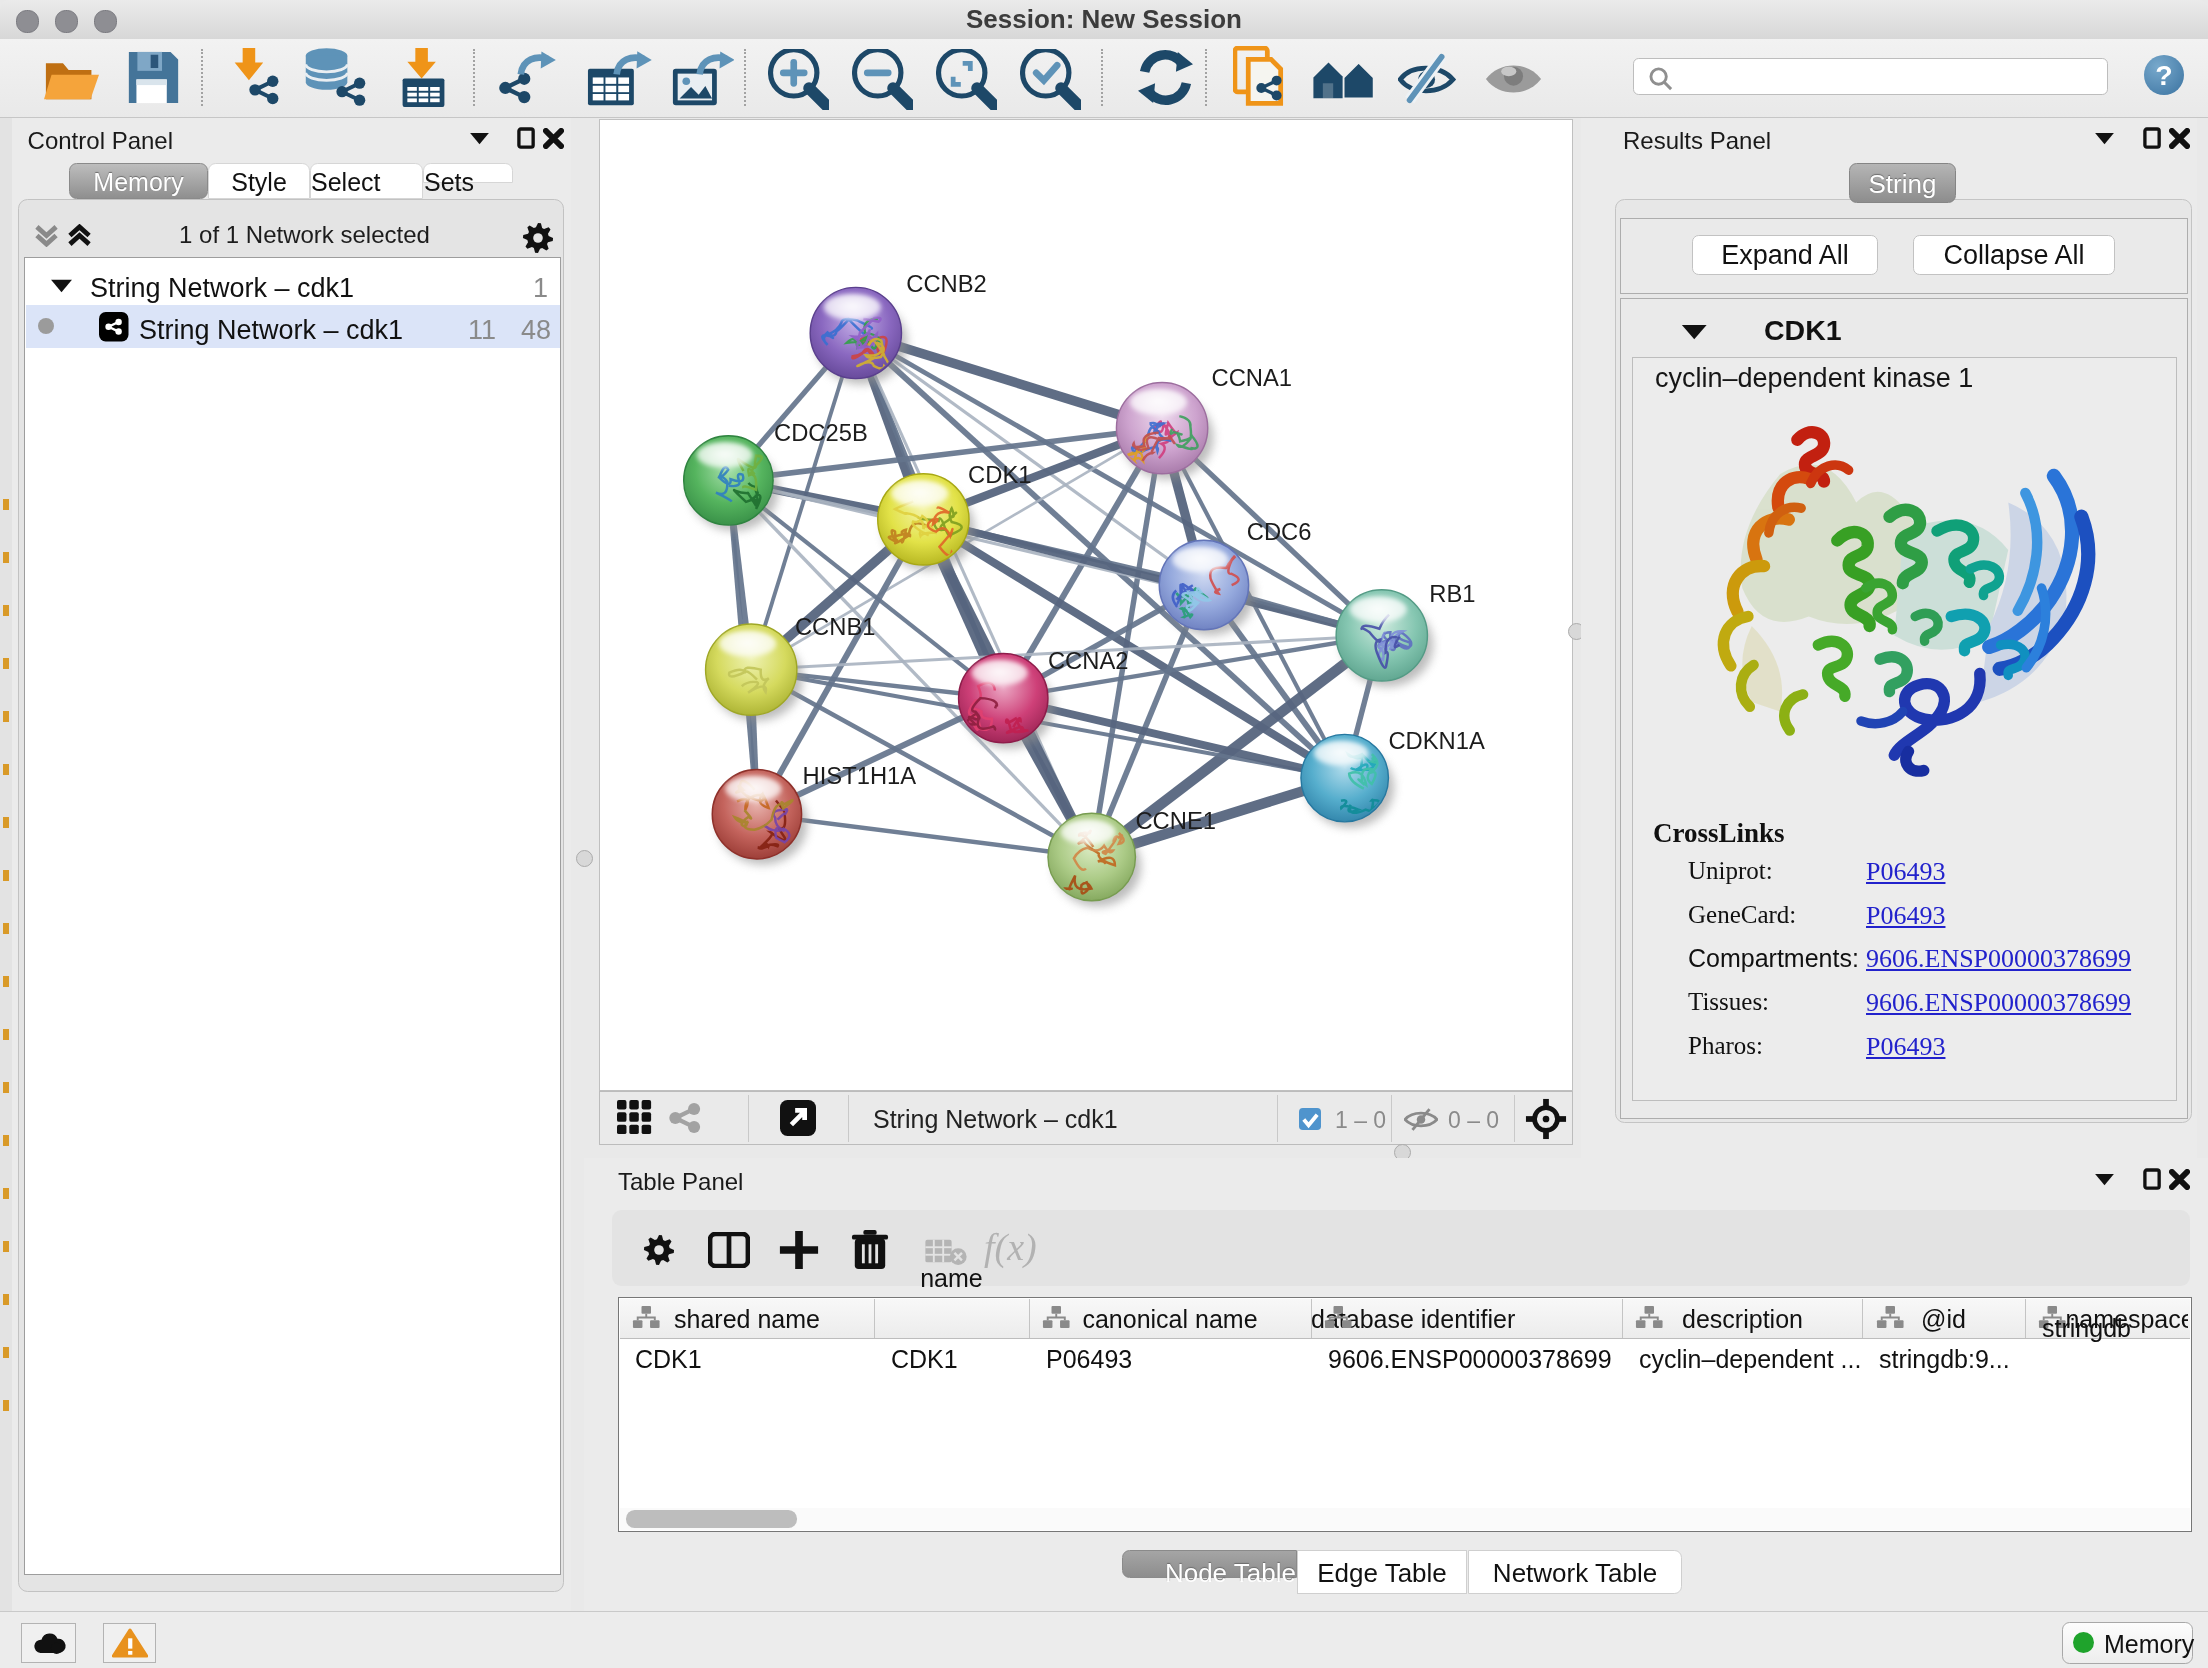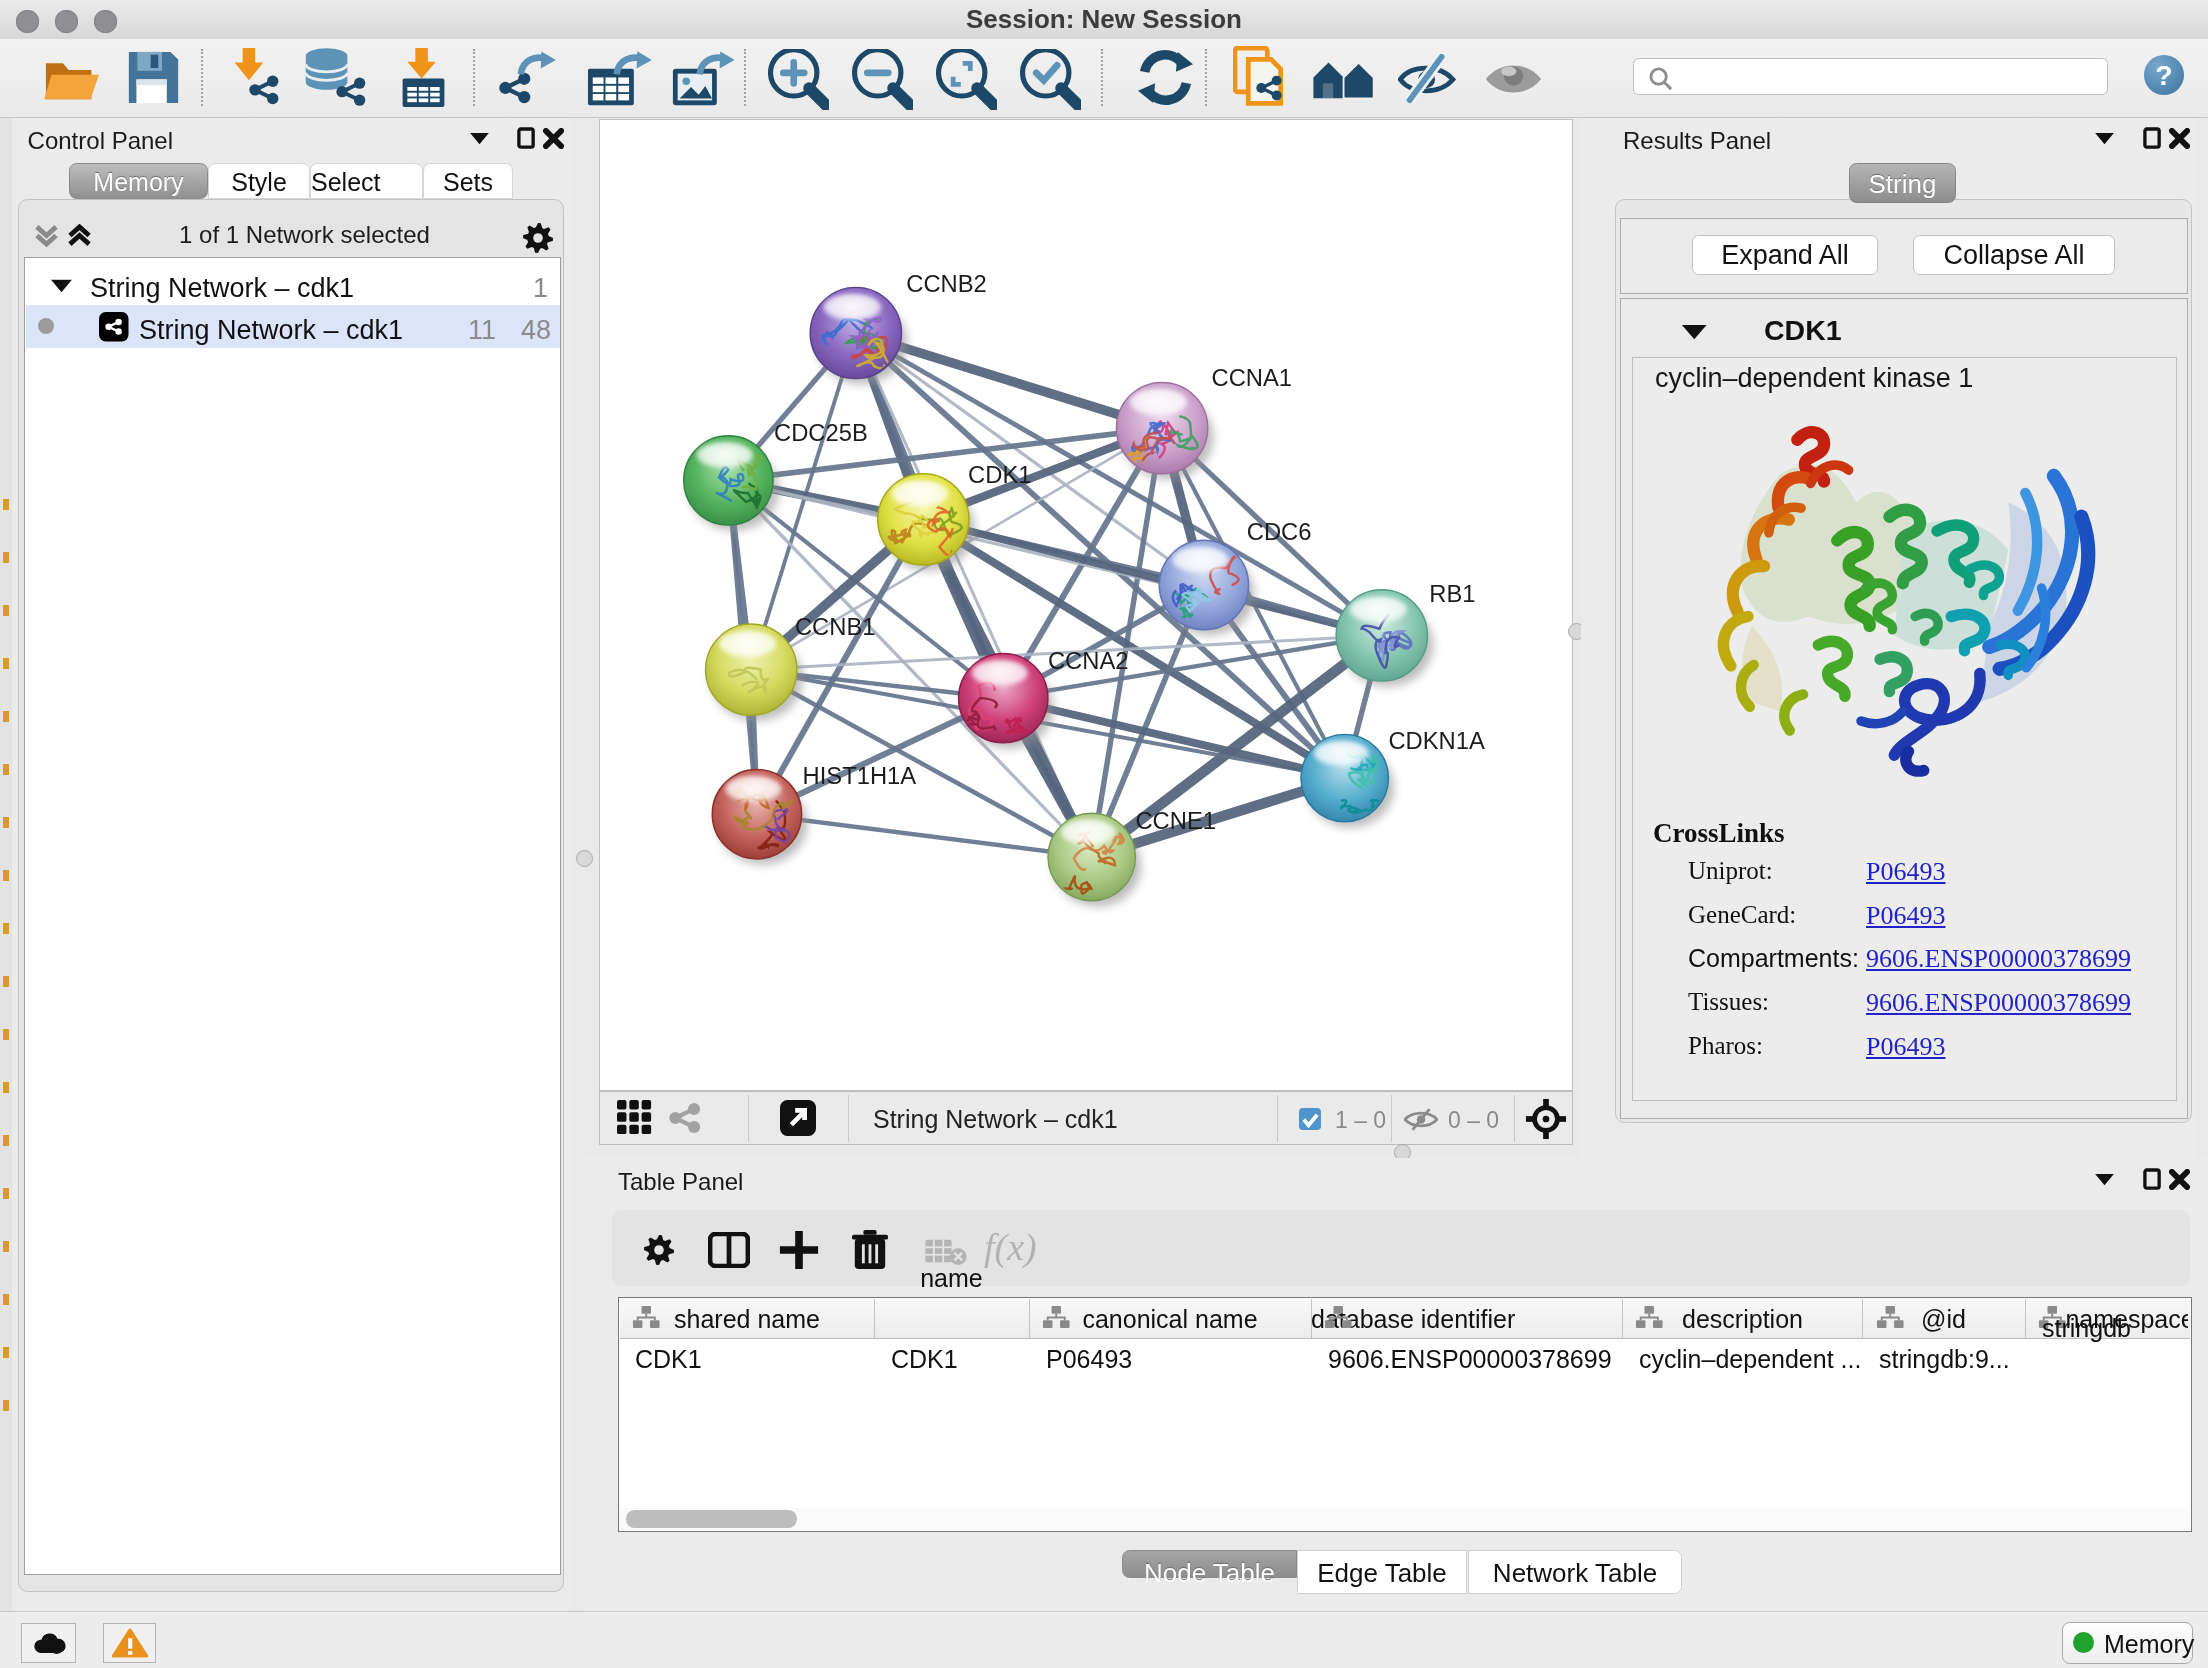--- a/index.html
+++ b/index.html
@@ -180,21 +180,21 @@
 <svg style="position:absolute;left:517px;top:127px" width="19" height="23" viewBox="0 0 20 24">
     <rect x="2" y="2" width="15" height="19" rx="2" fill="none" stroke="#111" stroke-width="3.5"></rect>
   </svg>
 <svg style="position:absolute;left:543px;top:128px" width="21" height="21" viewBox="0 0 22 22">
     <path d="M3 3 L19 19 M19 3 L3 19" stroke="#111" stroke-width="6" stroke-linecap="round"></path>
   </svg>
 <div style="position:absolute;left:18px;top:199px;width:544px;height:1391px;background:#e4e4e4;border:1.9px solid #c2c2c2;border-radius:9.5px"></div>
 <div style="position:absolute;left:69px;top:163px;width:139px;height:36px;background:linear-gradient(#bdbdbd,#8f8f8f);color:#fff;text-shadow:0 -1px 1px #6c6c6c;border:1px solid #8a8a8a;border-radius:7.6px;font-size:25px;text-align:center;line-height:36px;box-sizing:border-box">Memory</div>
 <div style="position:absolute;left:208px;top:163px;width:102px;height:36px;background:#fff;color:#111;border:1px solid #d6d6d6;border-radius:7.6px 7.6px 0 0;font-size:25px;text-align:center;line-height:36px;box-sizing:border-box">Style</div>
 <div style="position:absolute;left:310px;top:163px;width:113px;height:36px;background:#fff;color:#111;border:1px solid #d6d6d6;border-radius:7.6px 7.6px 0 0;font-size:25px;text-align:left;line-height:36px;box-sizing:border-box">Select</div>
-<div style="position:absolute;left:423px;top:163px;width:90px;height:36px;background:#fff;color:#111;border:1px solid #d6d6d6;border-radius:7.6px 7.6px 0 0;font-size:25px;text-align:center;line-height:36px;box-sizing:border-box">Sets</div>
+<div style="position:absolute;left:423px;top:163px;width:90px;height:20px;background:#fff;color:#111;border:1px solid #d6d6d6;border-radius:7.6px 7.6px 0 0;font-size:25px;text-align:left;line-height:36px;box-sizing:border-box">Sets</div>
 <svg style="position:absolute;left:34px;top:224px" width="25" height="23" viewBox="0 0 26 24">
     <g fill="none" stroke="#8a8a8a" stroke-width="5">
       <path d="M3 3 l10 9 10 -9"></path>
       <path d="M3 12 l10 9 10 -9"></path>
     </g>
   </svg>
 <svg style="position:absolute;left:67px;top:224px" width="25" height="23" viewBox="0 0 26 24">
     <g fill="none" stroke="#111" stroke-width="5">
       <path d="M3 21 l10 -9 10 9"></path>
       <path d="M3 12 l10 -9 10 9"></path>
@@ -729,21 +729,21 @@
   </svg>
 <div style="position:absolute;left:635px;top:1345px;font-size:25px;color:#111;white-space:nowrap">CDK1</div>
 <div style="position:absolute;left:891px;top:1345px;font-size:25px;color:#111;white-space:nowrap">CDK1</div>
 <div style="position:absolute;left:1046px;top:1345px;font-size:25px;color:#111;white-space:nowrap">P06493</div>
 <div style="position:absolute;left:1328px;top:1345px;font-size:25px;color:#111;white-space:nowrap">9606.ENSP00000378699</div>
 <div style="position:absolute;left:1639px;top:1345px;font-size:25px;color:#111;white-space:nowrap">cyclin–dependent ...</div>
 <div style="position:absolute;left:1879px;top:1345px;font-size:25px;color:#111;white-space:nowrap">stringdb:9...</div>
 <div style="position:absolute;left:2042px;top:1314px;font-size:25px;color:#111;white-space:nowrap">stringdb</div>
 <div style="position:absolute;left:620px;top:1508px;width:1570px;height:22px;background:#fafafa"></div>
 <div style="position:absolute;left:626px;top:1510px;width:171px;height:18px;background:#bdbdbd;border-radius:8.6px"></div>
-<div style="position:absolute;left:1122px;top:1550px;width:175px;height:28px;background:linear-gradient(#a5a5a5,#8d8d8d);border:1px solid #8a8a8a;border-radius:7.6px 0 0 7.6px;color:#fff;font-size:26px;text-align:center;line-height:44px;text-shadow:0 -1px 1px #6c6c6c;box-sizing:border-box">Node Table</div>
+<div style="position:absolute;left:1122px;top:1550px;width:175px;height:28px;background:linear-gradient(#a5a5a5,#8d8d8d);border:1px solid #8a8a8a;border-radius:7.6px 0 0 7.6px;color:#fff;font-size:26px;text-align:right;line-height:44px;text-shadow:0 -1px 1px #6c6c6c;box-sizing:border-box">Node Table</div>
 <div style="position:absolute;left:1297px;top:1550px;width:170px;height:44px;background:#fff;border:1px solid #cfcfcf;color:#111;font-size:26px;text-align:center;line-height:44px;box-sizing:border-box">Edge Table</div>
 <div style="position:absolute;left:1468px;top:1550px;width:214px;height:44px;background:#fff;border:1px solid #cfcfcf;border-radius:0 7.6px 7.6px 0;color:#111;font-size:26px;text-align:center;line-height:44px;box-sizing:border-box">Network Table</div>
 <div style="position:absolute;left:0;top:1611px;width:2208px;height:57px;background:#ececec;border-top:1.9px solid #c9c9c9"></div>
 <div style="position:absolute;top:1623px;height:40px;background:#f0f0f0;border:1.9px solid #b3b3b3;box-sizing:border-box;left:21px;width:55px"></div>
 <svg style="position:absolute;left:31px;top:1632px" width="36" height="23" viewBox="0 0 38 24">
     <path d="M10 22 a7 7 0 0 1 1 -14 a9 9 0 0 1 17 -1 a6.5 6.5 0 0 1 2 15 z" fill="#111"></path>
     <circle cx="27" cy="17" r="6" fill="#111"></circle>
   </svg>
 <div style="position:absolute;top:1623px;height:40px;background:#f0f0f0;border:1.9px solid #b3b3b3;box-sizing:border-box;left:103px;width:53px"></div>
 <svg style="position:absolute;left:112px;top:1628px" width="36" height="30" viewBox="0 0 38 32">

